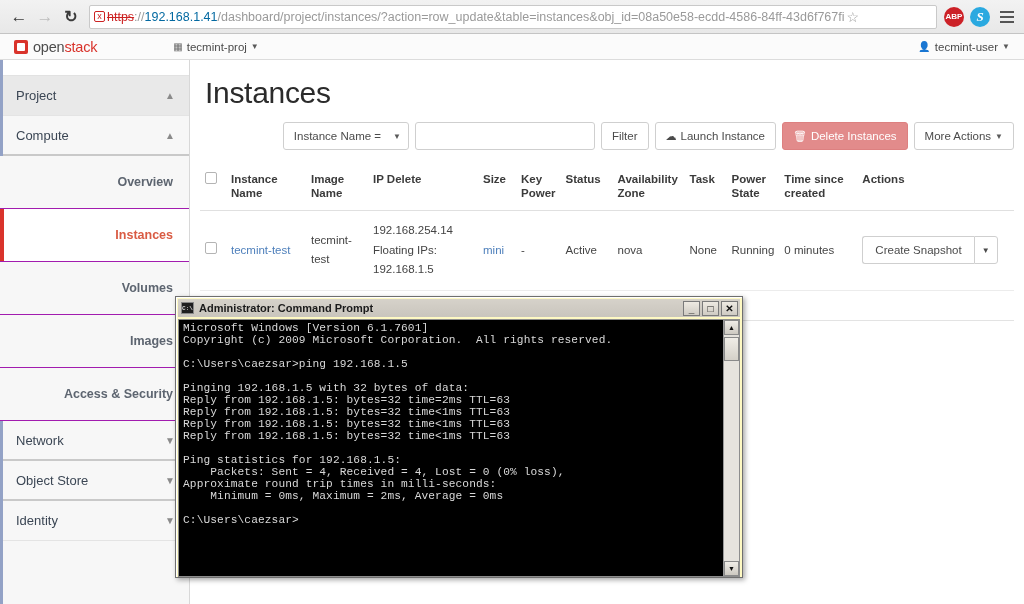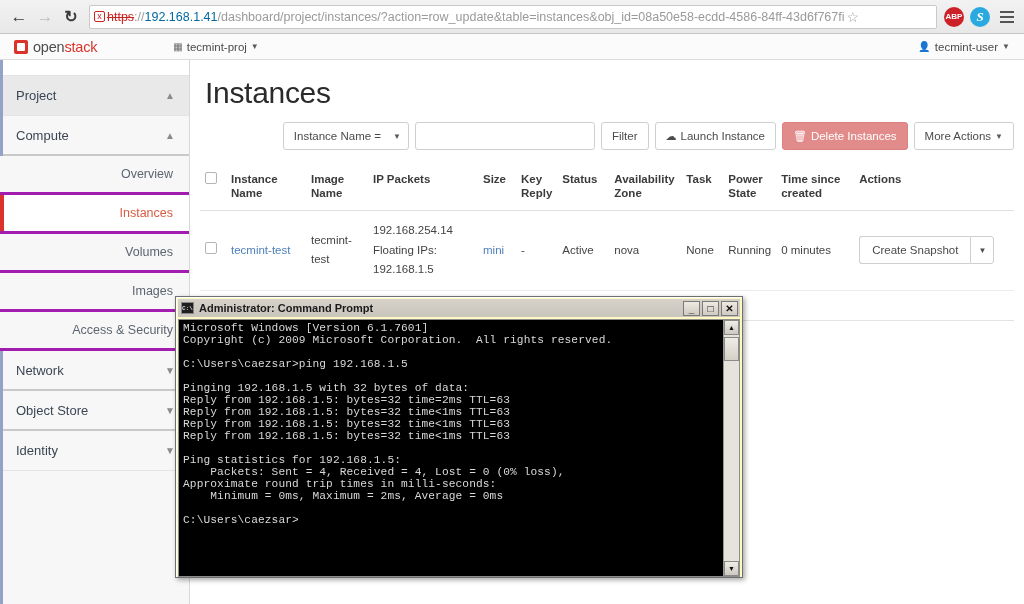--- a/index.html
+++ b/index.html
@@ -88,24 +88,25 @@
   .sb-top-strip { height: 16px; background:#fff; border-bottom:1px solid #e2e2e2; }
   .sb-group {
     height: 40px; display:flex; align-items:center; justify-content: space-between;
     padding: 0 14px 0 16px; font-size: 13px; color: #3b4654;
     border-bottom: 1px solid #e4e4e4; cursor: pointer;
   }
   .sb-group.project { background:#e9e9e9; }
   .sb-group.compute { background:#f7f7f7; border-bottom: 2px solid #c9c9c9; }
   .sb-group .chev { font-size: 10px; color:#8a8a8a; }
   .sb-item {
-    height: 39px; display:flex; align-items:center; justify-content:flex-end;
+    height: 53px; display:flex; align-items:center; justify-content:flex-end;
     padding-right: 16px; font-size: 12.5px; color: #5d6570;
-    border-bottom: 3px solid #a21caf; cursor: pointer; background: #f7f7f7;
+    border-bottom: 1px solid #a21caf; cursor: pointer; background: #f7f7f7;
     position: relative;
+    font-weight: bold;
   }
   .sb-item.active { background:#ffffff; color:#d95b43; }
   .sb-item.active::before {
     content:''; position:absolute; left:0; top:0; bottom:0; width:4px; background:#d9332b;
   }
 
   
   .main {
     position: absolute; top: 60px; left: 190px; width: 834px; height: 544px;
     background: #fff;
@@ -336,23 +337,23 @@
     </div>
 
     <table class="tbl">
       <thead>
         <tr>
           <th class="col-chk">
             <span class="chk"></span>
           </th>
           <th style="width:80px">Instance Name</th>
           <th style="width:62px">Image Name</th>
-          <th style="width:110px">IP Packets</th>
+          <th style="width:110px">IP Delete</th>
           <th style="width:38px">Size</th>
-          <th style="width:38px">Key Reply</th>
+          <th style="width:38px">Key Power</th>
           <th style="width:52px">Status</th>
           <th style="width:72px">Availability Zone</th>
           <th style="width:42px">Task</th>
           <th style="width:48px">Power State</th>
           <th style="width:78px">Time since created</th>
           <th>Actions</th>
         </tr>
       </thead>
       <tbody>
         <tr>

